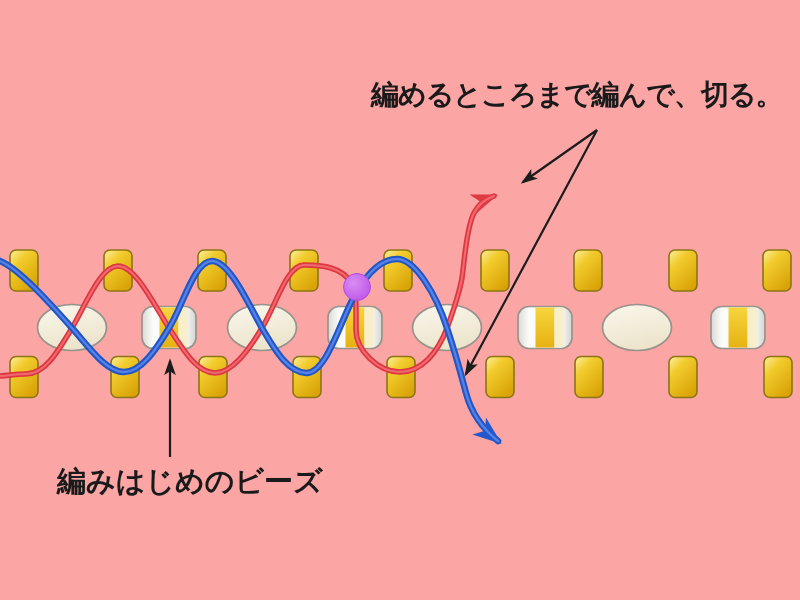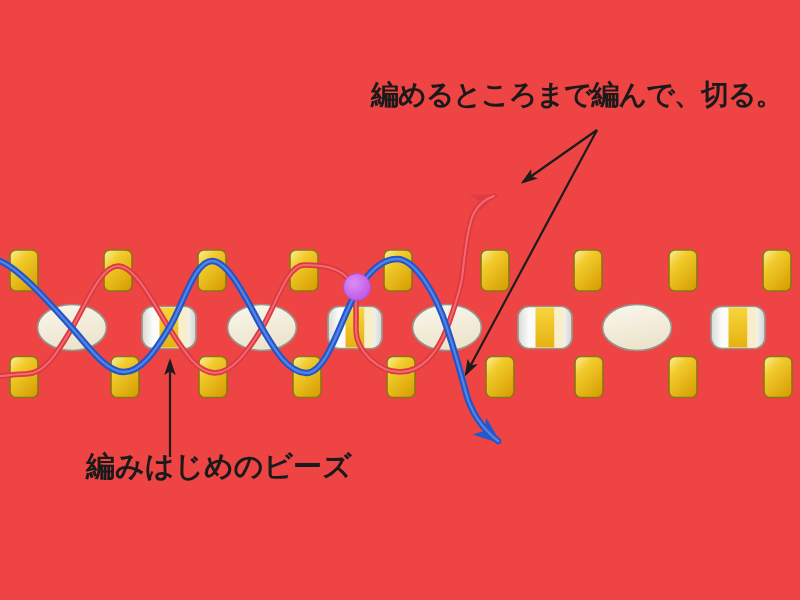--- a/index.html
+++ b/index.html
@@ -1,26 +1,26 @@
 <!DOCTYPE html>
 <html><head>
 <meta charset="utf-8">
 <style>
   html,body{margin:0;padding:0;background:#fff;}
   .stage{
-    position:relative;width:800px;height:600px;background:#ef4444;overflow:hidden;
+    position:relative;width:800px;height:600px;background:#fca5a5;overflow:hidden;
     font-family:"Liberation Sans",sans-serif;
   }
   svg.diagram{position:absolute;left:0;top:0;}
   .label{
     position:absolute;color:#1a1a1a;font-weight:bold;white-space:nowrap;
     font-family:"Liberation Sans",sans-serif;line-height:1.15;
   }
   .label-top{left:371px;top:79px;font-size:28px;letter-spacing:-1px;}
-  .label-bottom{left:57px;top:450px;font-size:29px;letter-spacing:0px;margin-left:29px;}
+  .label-bottom{left:57px;top:465px;font-size:29px;letter-spacing:0px;}
 </style>
 </head>
 <body>
 
 <div class="stage">
 
   <svg class="diagram" width="800" height="600" viewBox="0 0 800 600">
     <defs>
       <linearGradient id="goldG" x1="0" y1="0" x2="0.7" y2="1">
         <stop offset="0" stop-color="#faf0a0"></stop>

